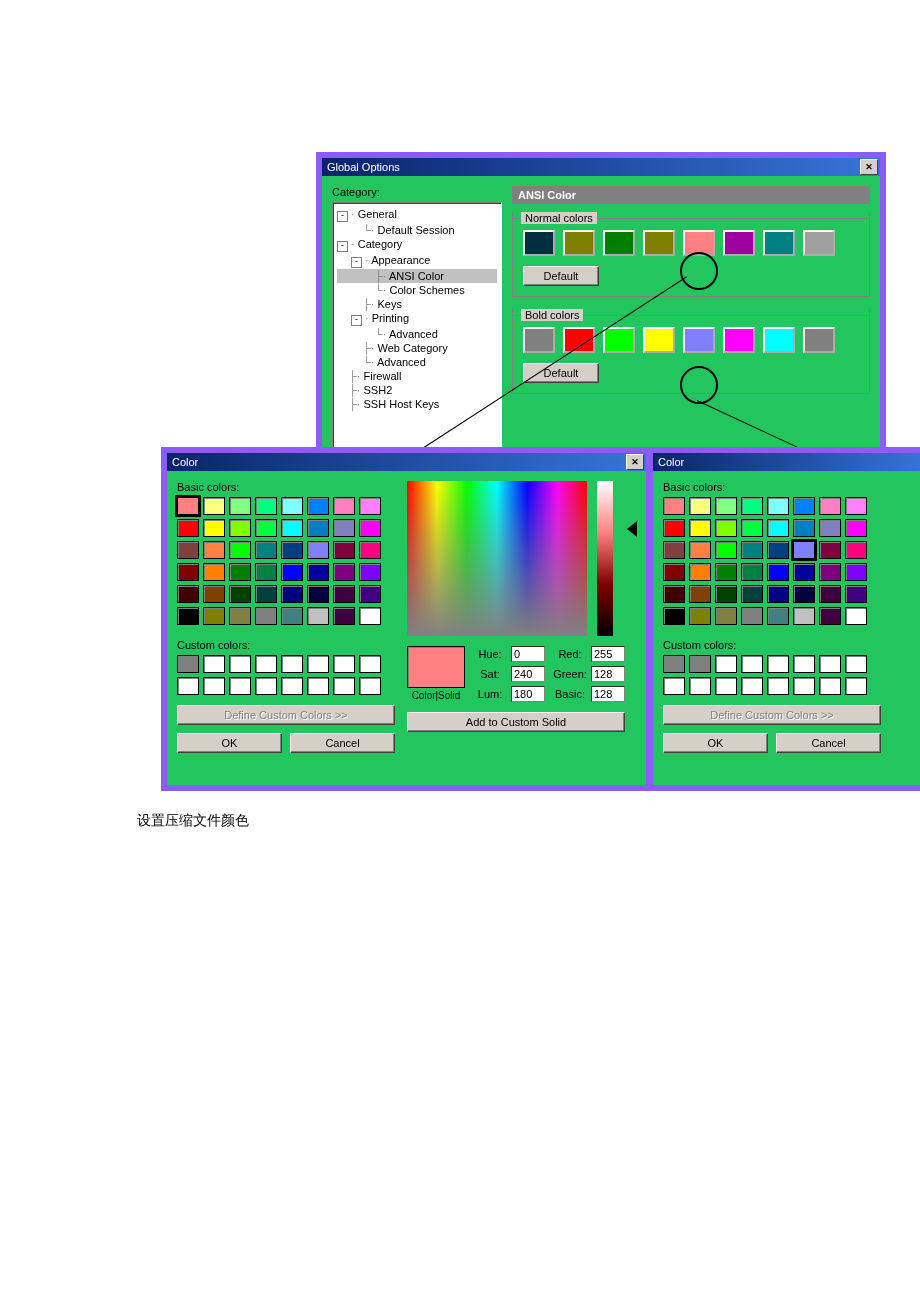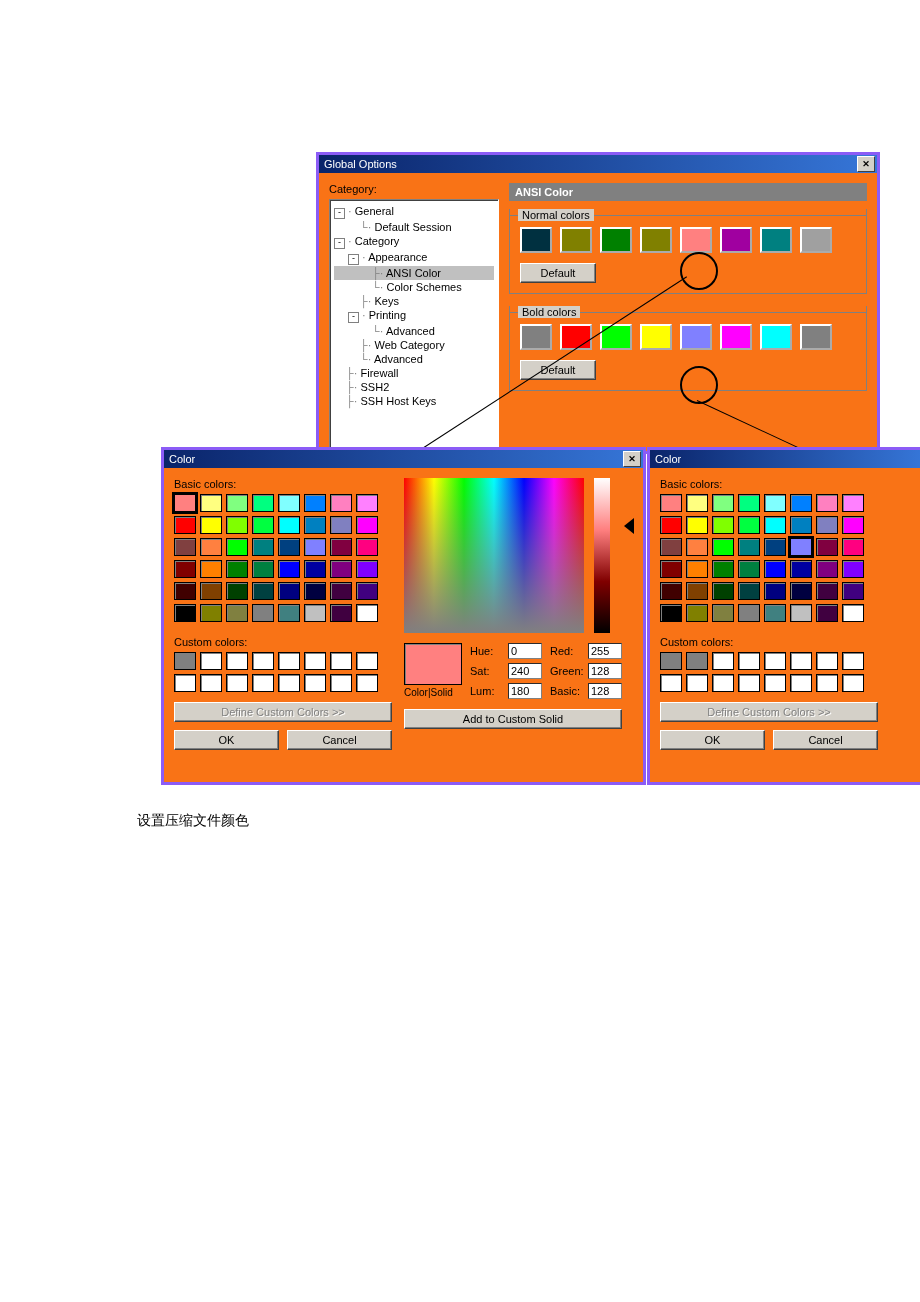--- a/index.html
+++ b/index.html
@@ -1,16 +1,16 @@
 <!DOCTYPE html>
 <html><head>
 <meta charset="utf-8">
 <style>
 body{margin:0;font-family:Tahoma,Arial,sans-serif;font-size:11px;background:#fff;color:#000;width:920px;height:1302px;position:relative}
-.window{position:absolute;background:#f97316;border:3px solid #8b5cf6}
+.window{position:absolute;background:#22c55e;border:6px solid #8b5cf6}
 .titlebar{background:linear-gradient(to right,#0a246a,#3676d8);color:#fff;height:18px;display:flex;align-items:center;padding:0 2px 0 5px;font-size:11px}
 .titlebar .spacer{flex:1}
 .close-btn{width:16px;height:14px;background:#d4d0c8;border:1px solid #fff;border-right-color:#404040;border-bottom-color:#404040;display:flex;align-items:center;justify-content:center;color:#000;font-weight:bold;font-size:9px;cursor:pointer}
 .dlg-body{padding:10px}
 .label{margin-bottom:4px}
 .tree{background:#fff;border:1px solid #808080;border-right-color:#fff;border-bottom-color:#fff;box-shadow:inset 1px 1px 0 #404040;width:160px;height:240px;padding:4px;overflow:hidden}
 .tree-item{white-space:nowrap;padding:1px 0;cursor:pointer}
 .tree-item.sel{background:#c0c0c0}
 .exp{display:inline-block;width:9px;height:9px;border:1px solid #808080;text-align:center;line-height:7px;font-size:9px;margin-right:3px;background:#fff}
 .dots{color:#808080}
@@ -24,21 +24,21 @@
 .btn.disabled{color:#808080;text-shadow:1px 1px 0 #fff}
 .color-grid{display:grid;grid-template-columns:repeat(8,22px);gap:4px;margin-bottom:8px}
 .cswatch{width:20px;height:16px;border:1px solid #000;box-shadow:inset 1px 1px 0 #808080;cursor:pointer}
 .cswatch.sel{outline:1px dotted #000;outline-offset:1px;box-shadow:0 0 0 2px #000}
 .custom-grid{display:grid;grid-template-columns:repeat(8,22px);gap:4px}
 .cust{width:20px;height:16px;border:1px solid #000;box-shadow:inset 1px 1px 0 #808080;background:#fff}
 .rainbow{width:180px;height:155px;background:linear-gradient(to bottom,transparent,#808080),linear-gradient(to right,red,#ff0,#0f0,#0ff,#00f,#f0f,red);position:relative}
 .lumbar{width:16px;height:155px;background:linear-gradient(to bottom,#fff,#ff8080,#800000,#000);margin-left:10px}
 .arrow{position:absolute;width:0;height:0;border-top:8px solid transparent;border-bottom:8px solid transparent;border-right:10px solid #000}
 .hsv-row{display:flex;align-items:center;margin-bottom:4px;font-size:11px}
-.hsv-row span{width:34px;text-align:left;margin-right:4px}
+.hsv-row span{width:34px;text-align:center;margin-right:4px}
 .hsv-row input{width:28px;height:14px;border:1px inset #808080;font-size:11px;text-align:left;padding:0 2px}
 .circle{position:absolute;border:2px solid #000;border-radius:50%;pointer-events:none}
 .line{position:absolute;background:#000;height:1px;transform-origin:left center;pointer-events:none}
 .caption{position:absolute;left:137px;top:812px;font-size:14px;font-family:SimSun,sans-serif}
 .colsolid{width:56px;height:40px;border:1px solid #000;box-shadow:inset 1px 1px 0 #808080}
 </style>
 </head>
 <body>
 
 <div class="window" style="left:316px;top:152px;width:558px;height:296px">
@@ -192,21 +192,21 @@
     </div>
     <div>
       <div style="display:flex;position:relative">
         <div class="rainbow"></div>
         <div class="lumbar"></div>
         <div class="arrow" style="right:-12px;top:40px"></div>
       </div>
       <div style="display:flex;margin-top:10px;gap:8px">
         <div>
           <div class="colsolid" id="solid1" style="background: rgb(255, 128, 128);"></div>
-          <div style="font-size:10px;text-align:left;margin-top:2px">Color|Solid</div>
+          <div style="font-size:10px;text-align:center;margin-top:2px">Color|Solid</div>
         </div>
         <div>
           <div class="hsv-row">
               <span>Hue:</span>
               <input value="0" style="">
             </div>
           <div class="hsv-row">
               <span>Sat:</span>
               <input value="240" style="">
             </div>

